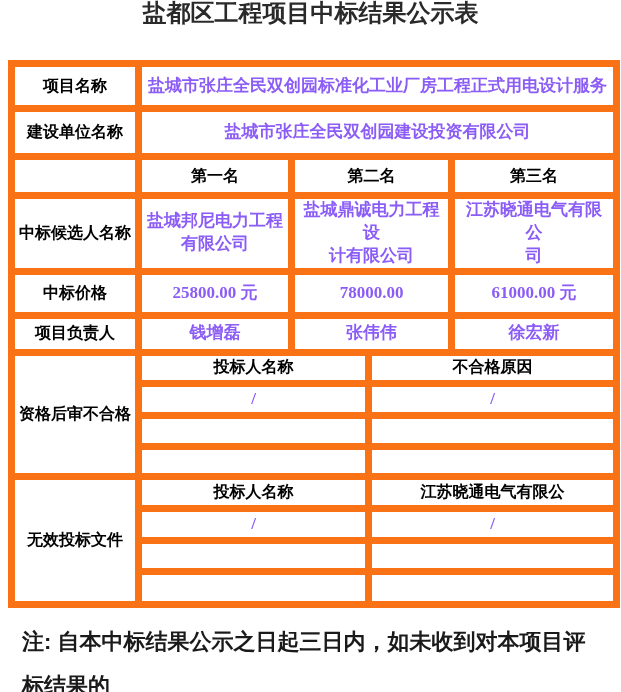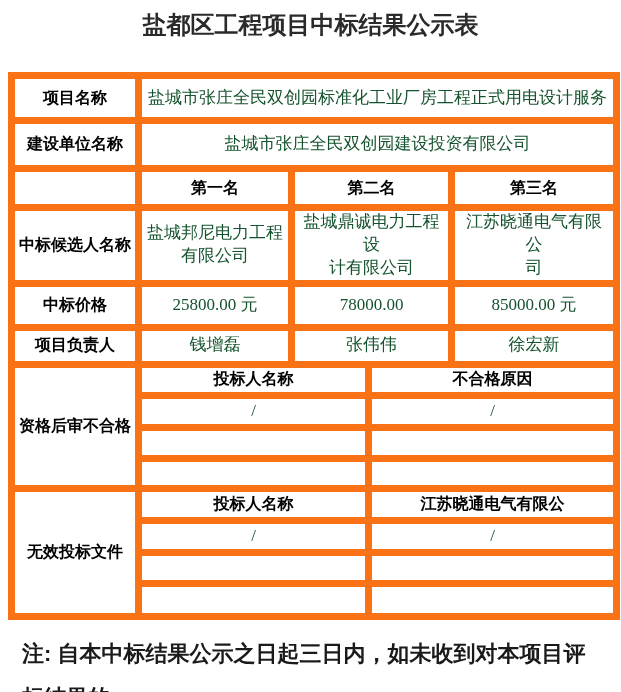--- a/index.html
+++ b/index.html
@@ -8,21 +8,21 @@
     width: 621px;
     height: 692px;
     background: #ffffff;
     font-family: "Liberation Sans", sans-serif;
     color: #000;
     overflow: hidden;
   }
   .page { width: 621px; height: 692px; }
 
   .doc-title {
-    margin: 12px;
+    margin: 0;
     padding-top: 1px;
     height: 24px;
     text-align: center;
     font-size: 24px;
     line-height: 24px;
     font-weight: bold;
     color: #2a2a2a;
     font-family: "Liberation Sans", sans-serif;
   }
 
@@ -39,24 +39,24 @@
     padding: 0 4px;
     overflow: hidden;
   }
   td.label {
     font-weight: bold;
     font-size: 16px;
     font-family: "Liberation Sans", sans-serif;
     color: #000;
   }
   td.value {
-    font-weight: normal;
+    font-weight: bold;
     font-size: 17px;
     font-family: "Liberation Serif", serif;
-    color: #14532d;
+    color: #8b5cf6;
     white-space: pre-line;
     line-height: 1.35;
   }
   td.num {
     font-family: "Liberation Serif", serif;
     font-size: 17px;
     white-space: pre-line;
   }
 
   .note {
@@ -111,21 +111,21 @@
       <td class="value" colspan="2">盐城鼎诚电力工程设
 计有限公司</td>
       <td class="value">江苏晓通电气有限公
 司</td>
     </tr>
 
     <tr style="height:44px">
       <td class="label">中标价格</td>
       <td class="value num">25800.00 元</td>
       <td class="value num" colspan="2">78000.00</td>
-      <td class="value num">85000.00 元</td>
+      <td class="value num">61000.00 元</td>
     </tr>
 
     <tr style="height:37px">
       <td class="label">项目负责人</td>
       <td class="value">钱增磊</td>
       <td class="value" colspan="2">张伟伟</td>
       <td class="value">徐宏新</td>
     </tr>
 
     <tr style="height:31px">

